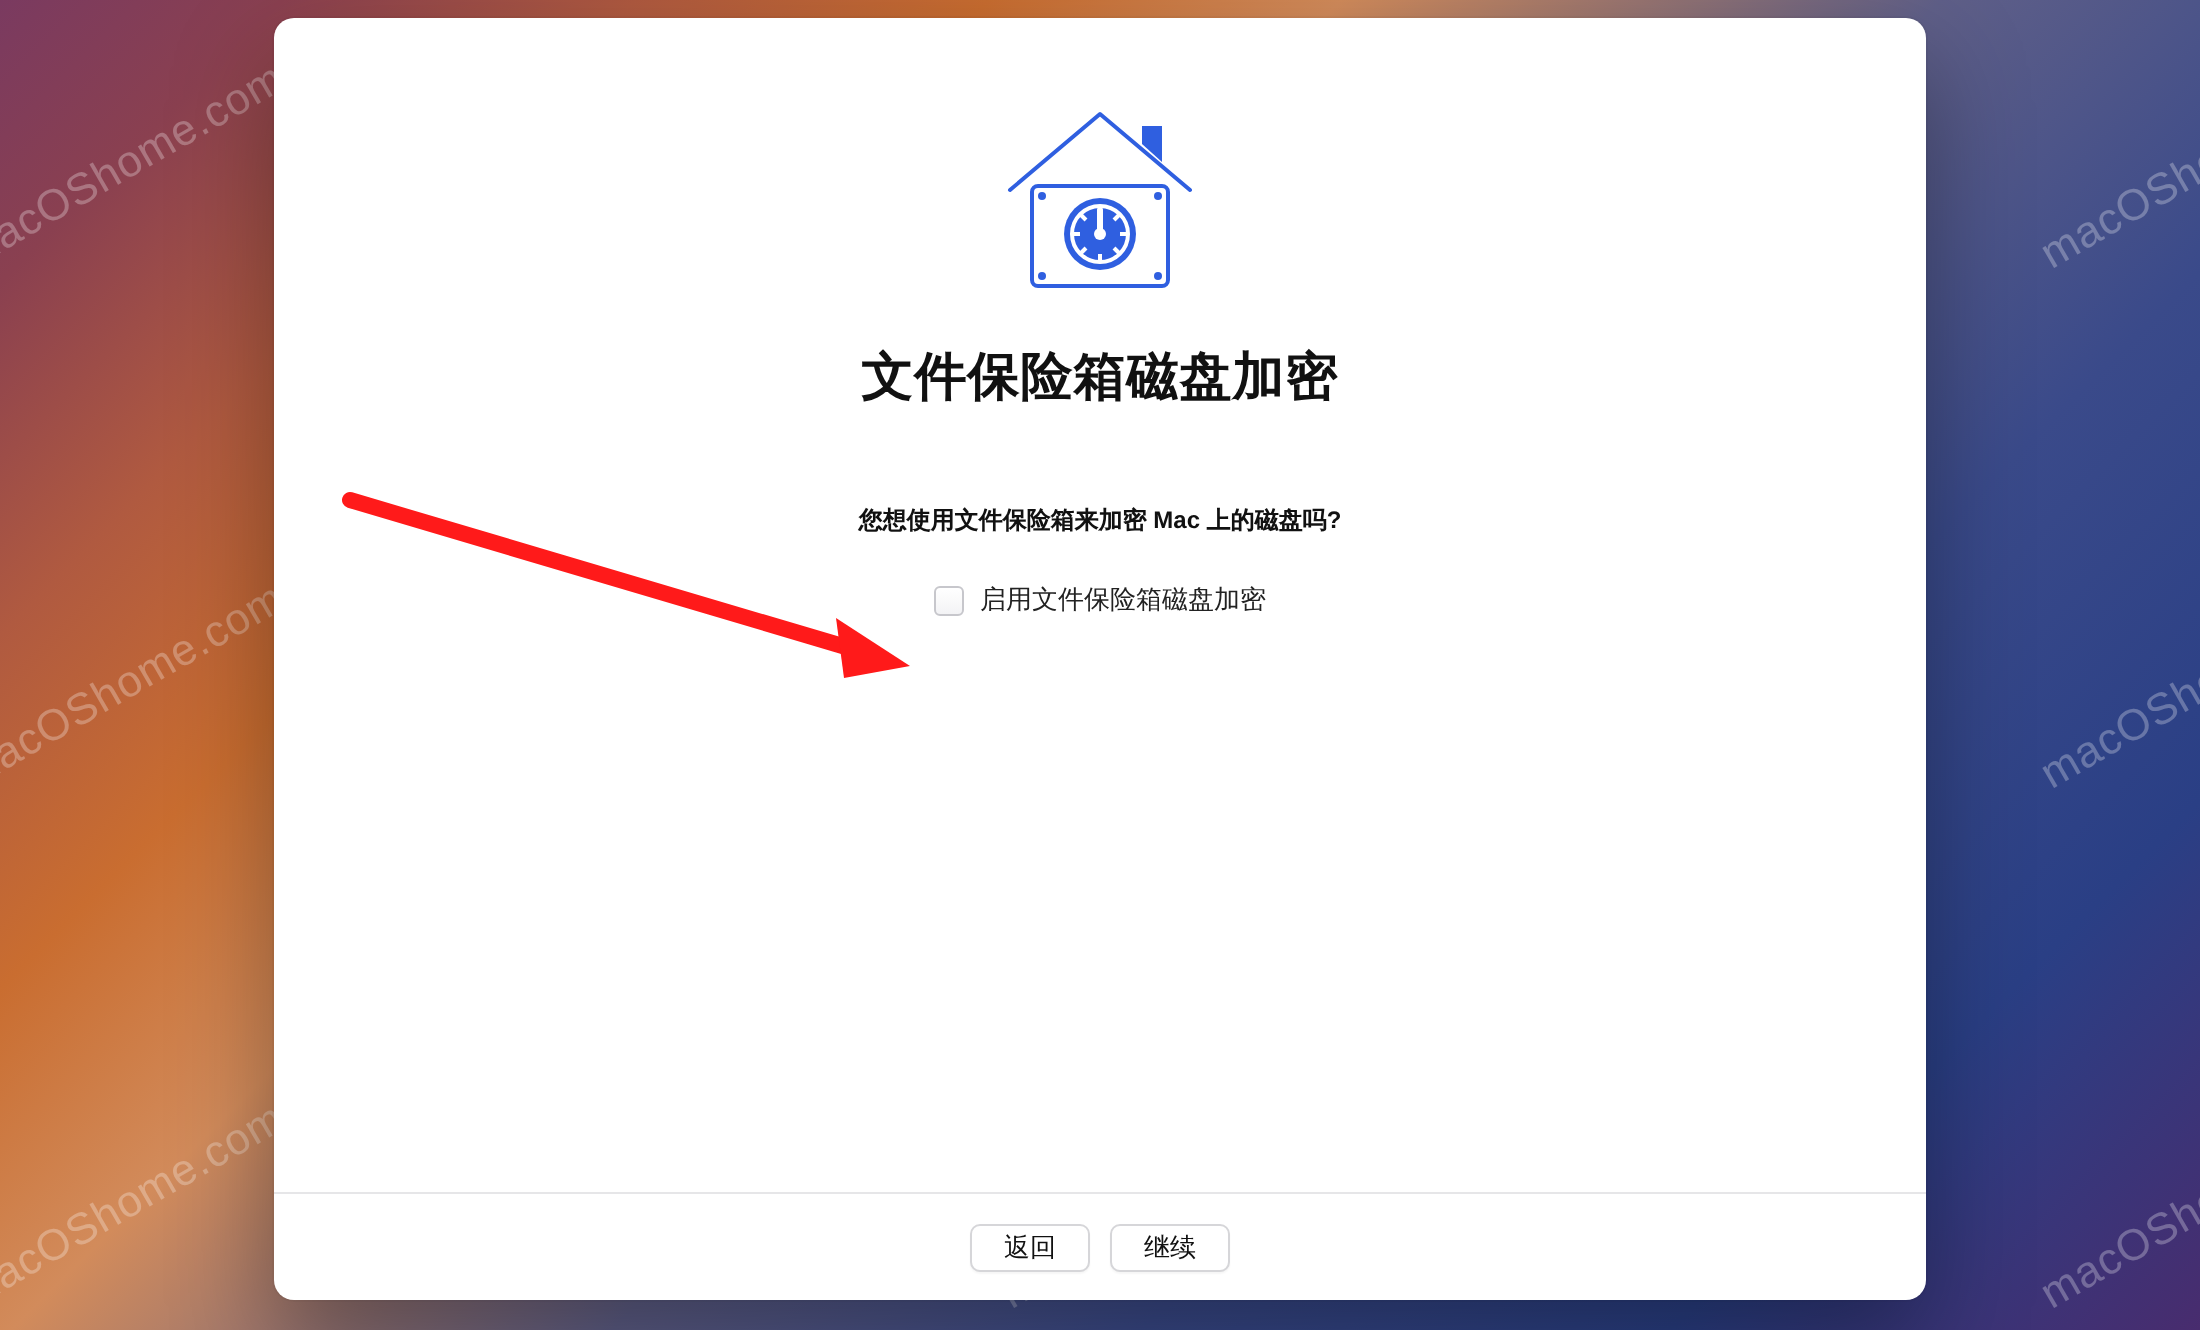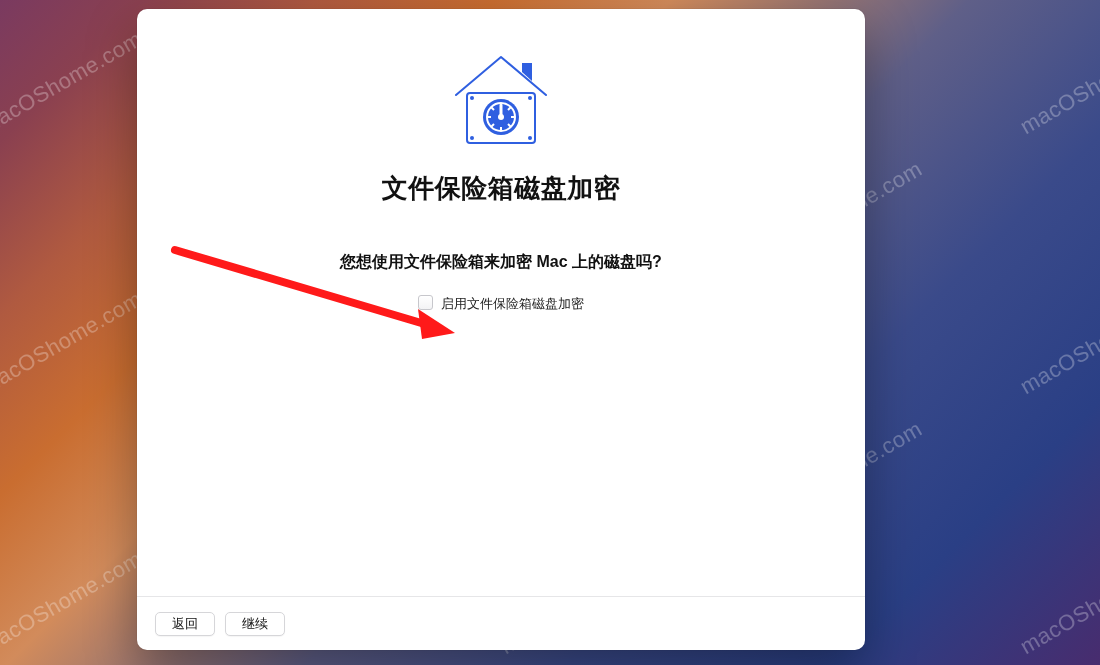--- a/index.html
+++ b/index.html
@@ -25,21 +25,21 @@
       font-weight: 400;
       transform: rotate(-30deg);
       pointer-events: none;
       white-space: nowrap;
       letter-spacing: .5px;
     }
     .dialog {
       position: absolute;
       left: 137px;
       top: 9px;
-      width: 728px;
+      width: 826px;
       height: 641px;
       background: #fff;
       border-radius: 10px;
       box-shadow: 0 22px 50px rgba(0,0,0,.35), 0 0 0 1px rgba(0,0,0,.03);
       display: flex;
       flex-direction: column;
     }
     .dialog-body {
       flex: 1;
       display: flex;
@@ -55,47 +55,48 @@
       color: #111;
       letter-spacing: .5px;
     }
     .subtitle {
       margin-top: 14px;
       font-size: 13px;
       color: #222;
     }
     .question {
       margin-top: 46px;
-      font-size: 16px;
+      font-size: 12px;
       font-weight: 700;
       color: #111;
     }
     .checkbox-row {
       margin-top: 22px;
       display: flex;
+      align-items: center;
       gap: 8px;
     }
     .checkbox {
       width: 15px;
       height: 15px;
       border: 1px solid #c7c7cc;
       border-radius: 3px;
       background: linear-gradient(#fff,#f3f3f5);
       box-shadow: inset 0 1px 0 rgba(255,255,255,.8);
     }
     .checkbox-label {
       font-size: 13px;
       color: #222;
     }
     .footer {
       border-top: 1px solid #e6e6e8;
       height: 54px;
       display:flex;
       align-items:center;
-      justify-content:flex-start;
+      justify-content:center;
       padding: 0 18px;
       gap: 10px;
     }
     .btn {
       height: 24px;
       min-width: 60px;
       padding: 0 14px;
       font-size: 13px;
       color: #111;
       background: #fff;

